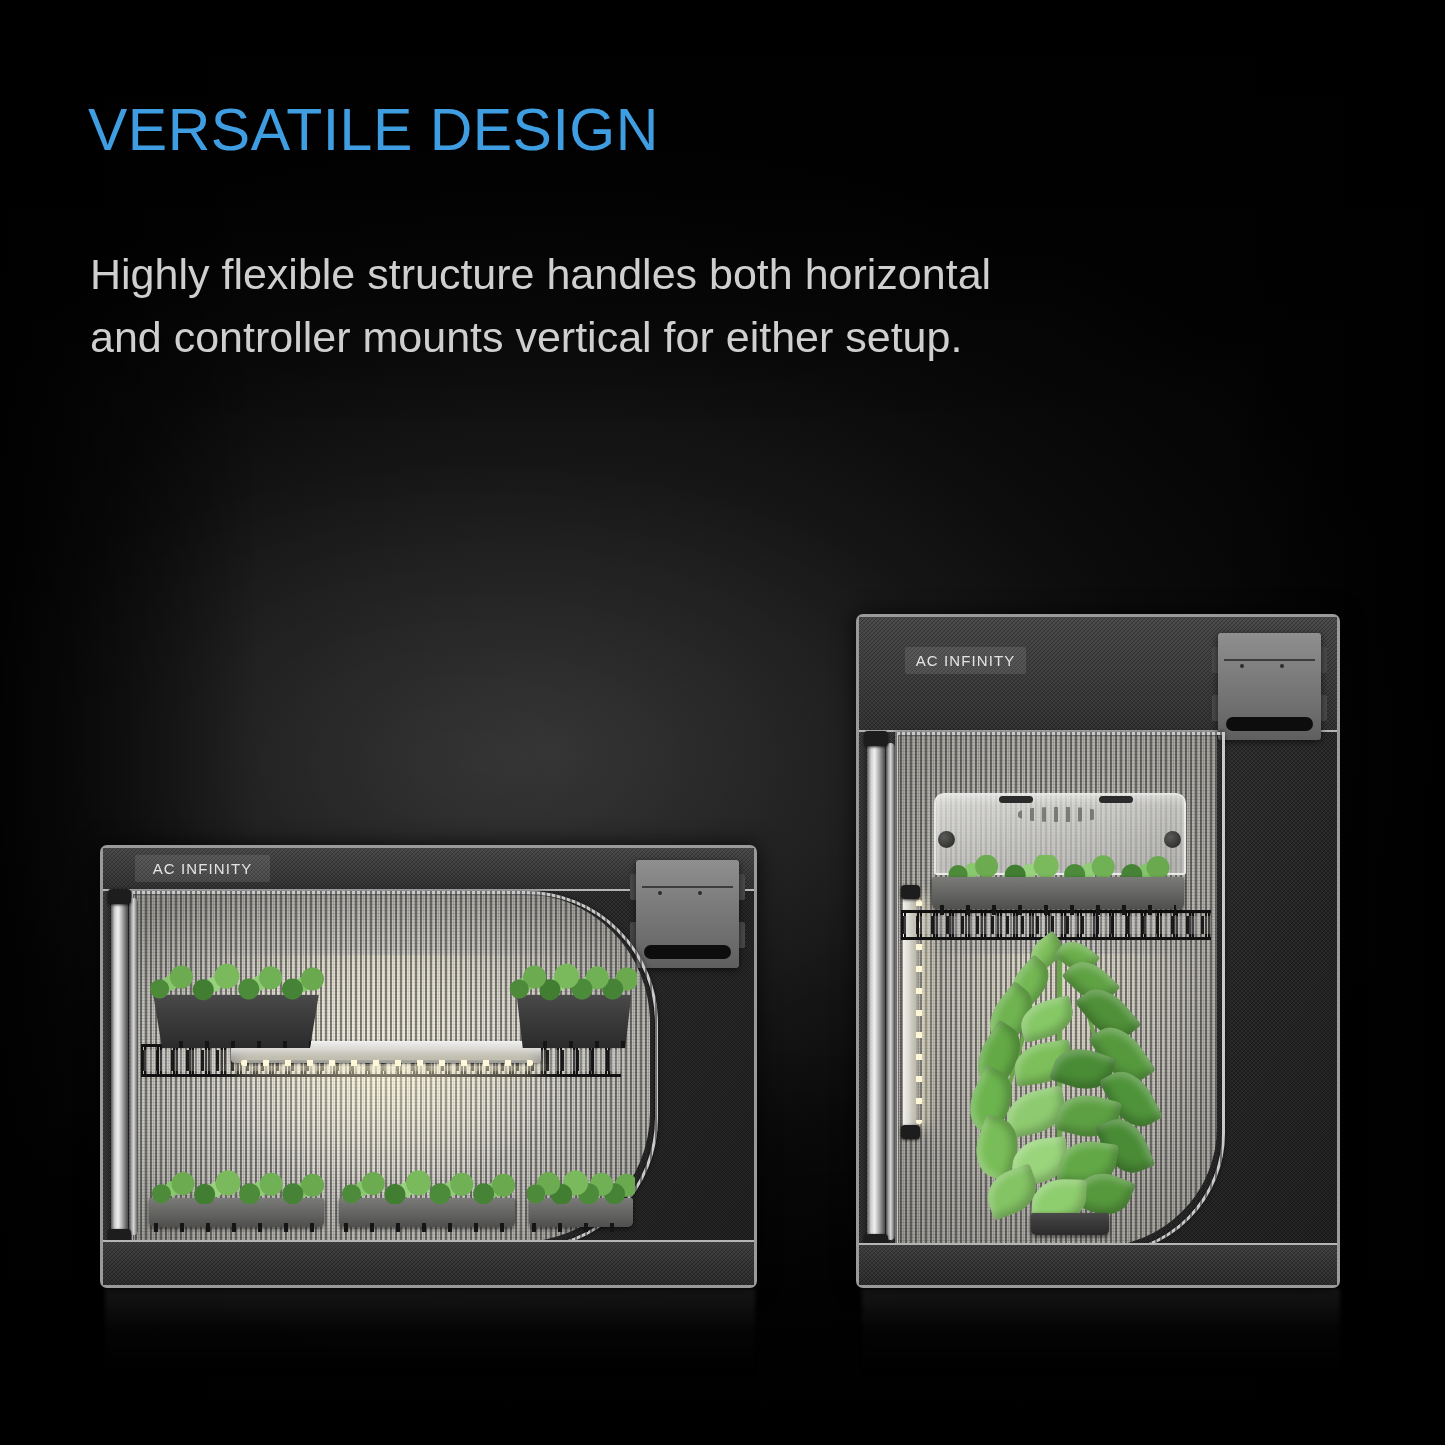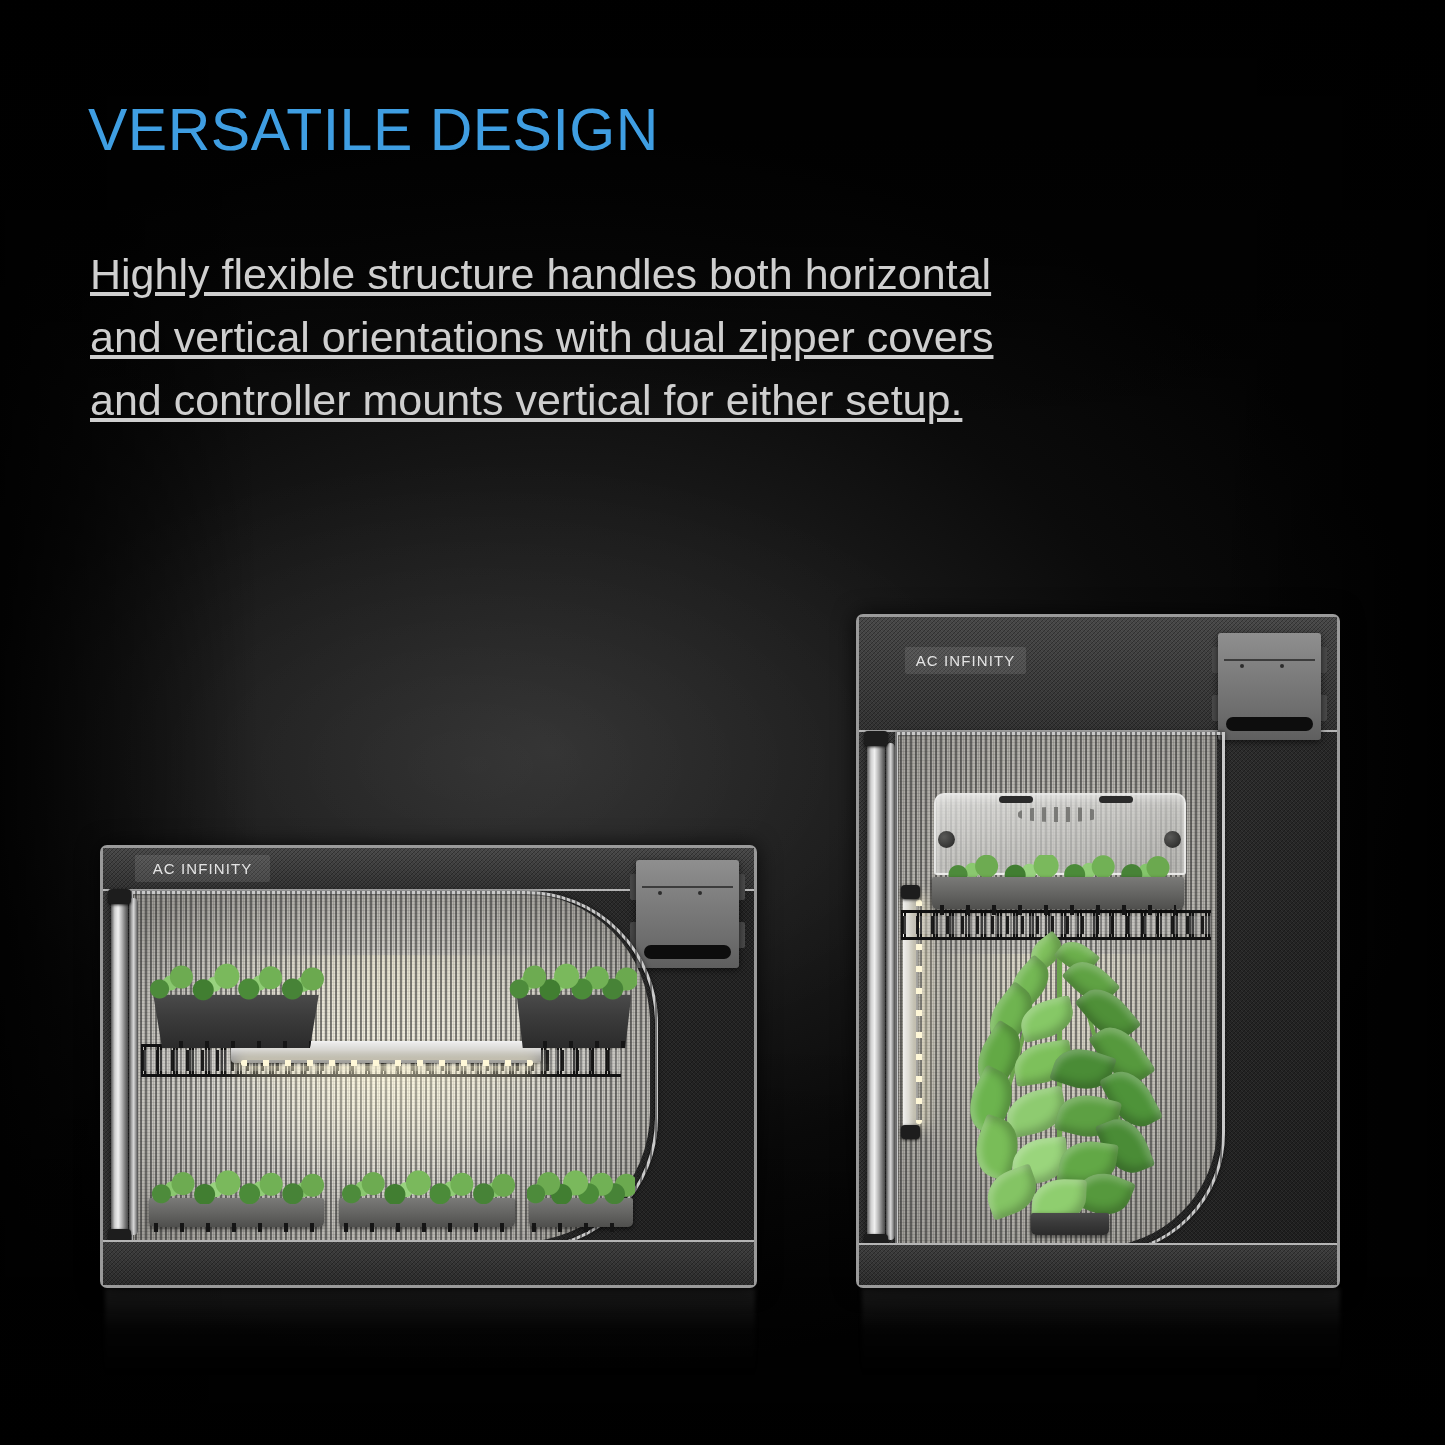--- a/index.html
+++ b/index.html
@@ -46,21 +46,21 @@
   }
   .subcopy {
     position: absolute;
     left: 90px; top: 243px;
     width: 1200px;
     font-size: 43px;
     line-height: 63px;
     font-weight: 300;
     color: #cfcfcf;
   }
-  .subcopy span { display: block; white-space: nowrap; text-decoration: underline; }
+  .subcopy span { display: block; white-space: nowrap; }
 
   
   .tent {
     position: absolute;
     box-sizing: border-box;
     border: 3px solid #9a9a9a;
     border-radius: 7px;
     background: #2e2e2e;
     box-shadow: 0 0 22px rgba(0,0,0,.75);
     overflow: visible;
@@ -274,21 +274,20 @@
 <div id="stage">
 
   <div class="bg-base"></div>
   <div class="bg-sheen"></div>
   <div class="bg-vignette"></div>
 
   <div class="headline">VERSATILE DESIGN</div>
 
   <div class="subcopy">
     <span>Highly flexible structure handles both horizontal</span>
-    <span>and vertical orientations with dual zipper covers</span>
     <span>and controller mounts vertical for either setup.</span>
   </div>
 
   <div class="reflect" style="left:105px; top:1288px; width:650px; height:88px;"></div>
 
   <div class="tent" style="left:100px; top:845px; width:657px; height:443px;">
     <div class="tent-body"></div>
     <div class="canvas-tex"></div>
 
     <div class="header-band" style="left:0; top:0; width:651px; height:41px;">

